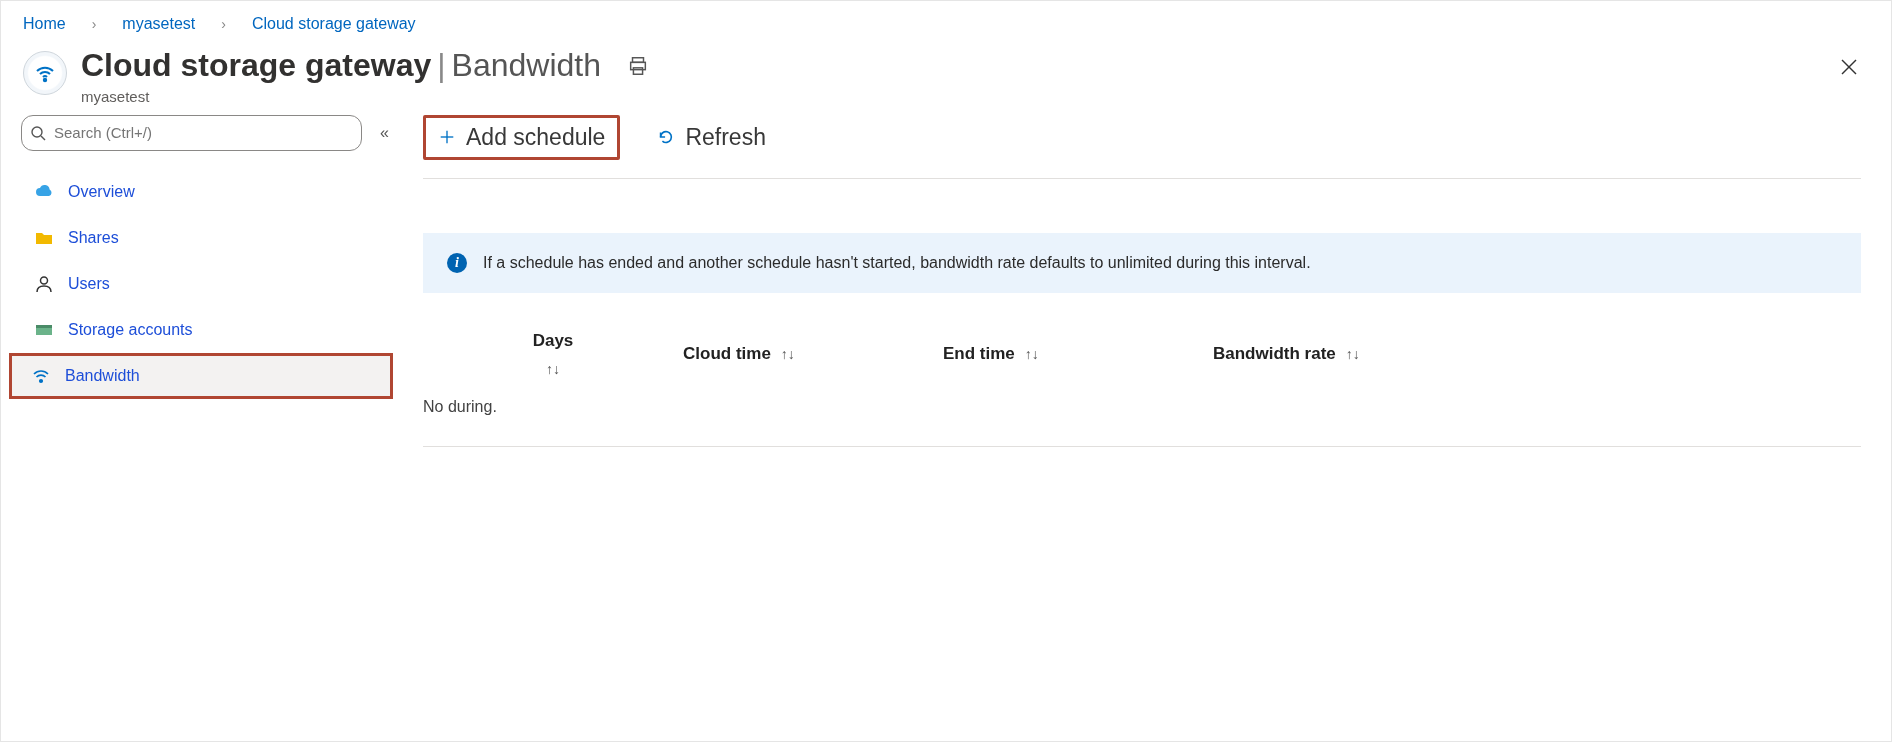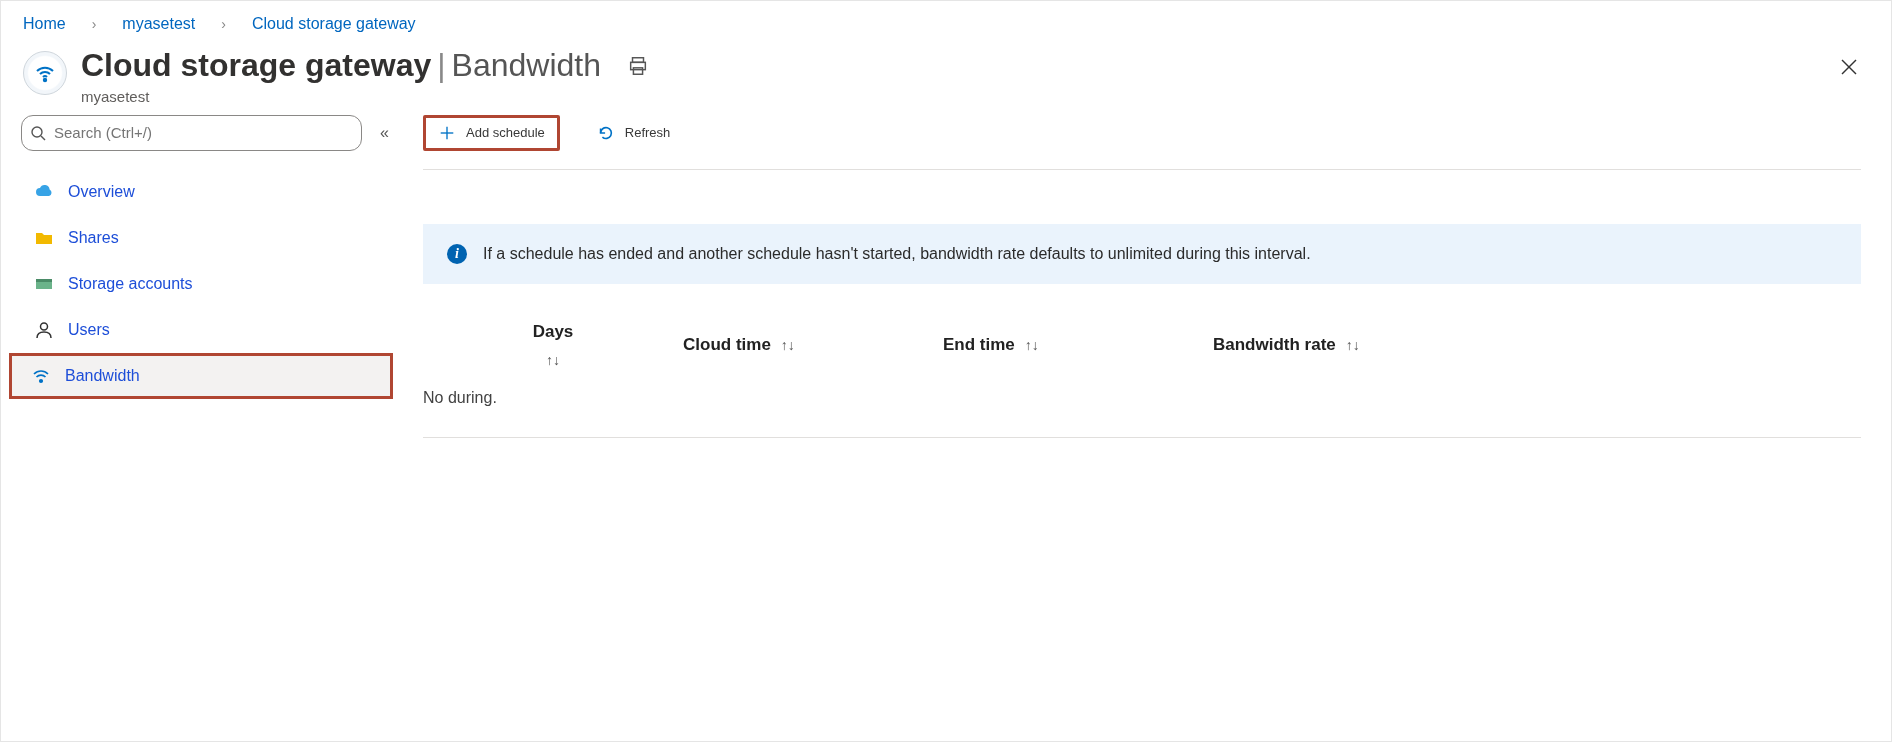--- a/index.html
+++ b/index.html
@@ -104,21 +104,21 @@
 
   
   .main{flex:1;padding-left:30px;padding-right:30px;}
   .toolbar{
     display:flex;align-items:center;gap:22px;
     border-bottom:1px solid #e1dfdd;
     padding:0 0 18px 0;
   }
   .tool-btn{
     display:flex;align-items:center;gap:10px;
-    font-size:13px;color:#383838;cursor:pointer;
+    font-size:23px;color:#383838;cursor:pointer;
     padding:6px 12px;border:3px solid transparent;border-radius:2px;background:none;
   }
   .tool-btn svg{width:18px;height:18px;}
   .tool-btn.plus svg{stroke:var(--azure-blue);}
   .tool-btn.refresh svg{stroke:var(--azure-blue);}
   .tool-btn.highlight-red{border:3px solid var(--highlight-red);}
   
   .info-banner{
     margin-top:54px;
     background:var(--bg-info);
@@ -215,35 +215,35 @@
         <li>
           <span class="nav-icon">
             <svg viewBox="0 0 20 20">
                 <path d="M2 5h6l2 2h8v9H2z" fill="#f2b900"></path>
               </svg>
           </span>
           <span>Shares</span>
         </li>
         <li>
           <span class="nav-icon">
+            <svg viewBox="0 0 20 20" fill="none" stroke="#333" stroke-width="1.5">
+                <circle cx="10" cy="6.5" r="3.5"></circle>
+                <path d="M3 18c0-4 3-6 7-6s7 2 7 6"></path>
+              </svg>
+          </span>
+          <span>Users</span>
+        </li>
+        <li>
+          <span class="nav-icon">
             <svg viewBox="0 0 20 20">
                 <rect x="2" y="5" width="16" height="10" fill="#6bb38a"></rect>
                 <rect x="2" y="5" width="16" height="3" fill="#4a8b67"></rect>
               </svg>
           </span>
           <span>Storage accounts</span>
-        </li>
-        <li>
-          <span class="nav-icon">
-            <svg viewBox="0 0 20 20" fill="none" stroke="#333" stroke-width="1.5">
-                <circle cx="10" cy="6.5" r="3.5"></circle>
-                <path d="M3 18c0-4 3-6 7-6s7 2 7 6"></path>
-              </svg>
-          </span>
-          <span>Users</span>
         </li>
         <li class="active highlight-red">
           <span class="nav-icon">
             <svg viewBox="0 0 20 20" fill="none" stroke="#0072c6" stroke-width="1.6">
               <path d="M3 8c4-4 10-4 14 0"></path>
                 <path d="M5.5 11c2.5-2.5 6.5-2.5 9 0"></path>
                 <circle cx="10" cy="15" r="1.3" fill="#0072c6"></circle>
             </svg>
           </span>
           <span>Bandwidth</span>

